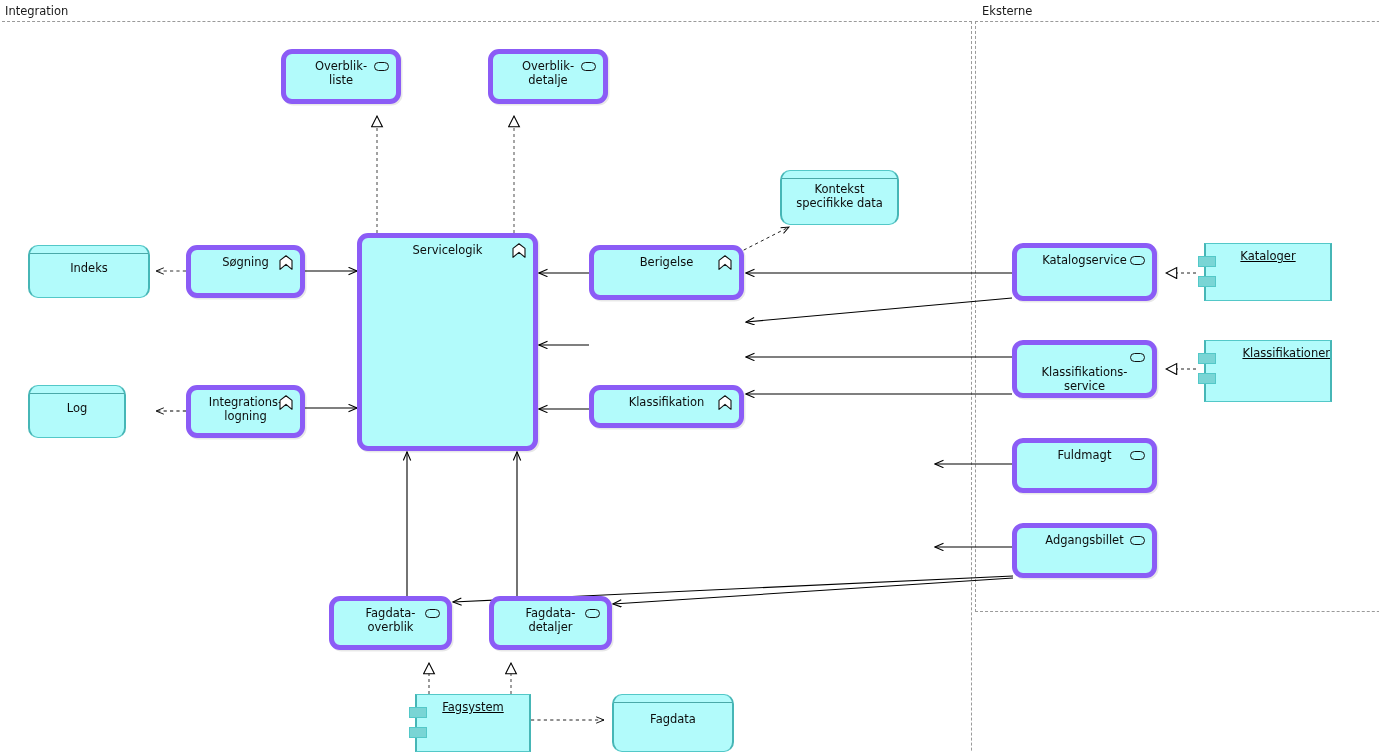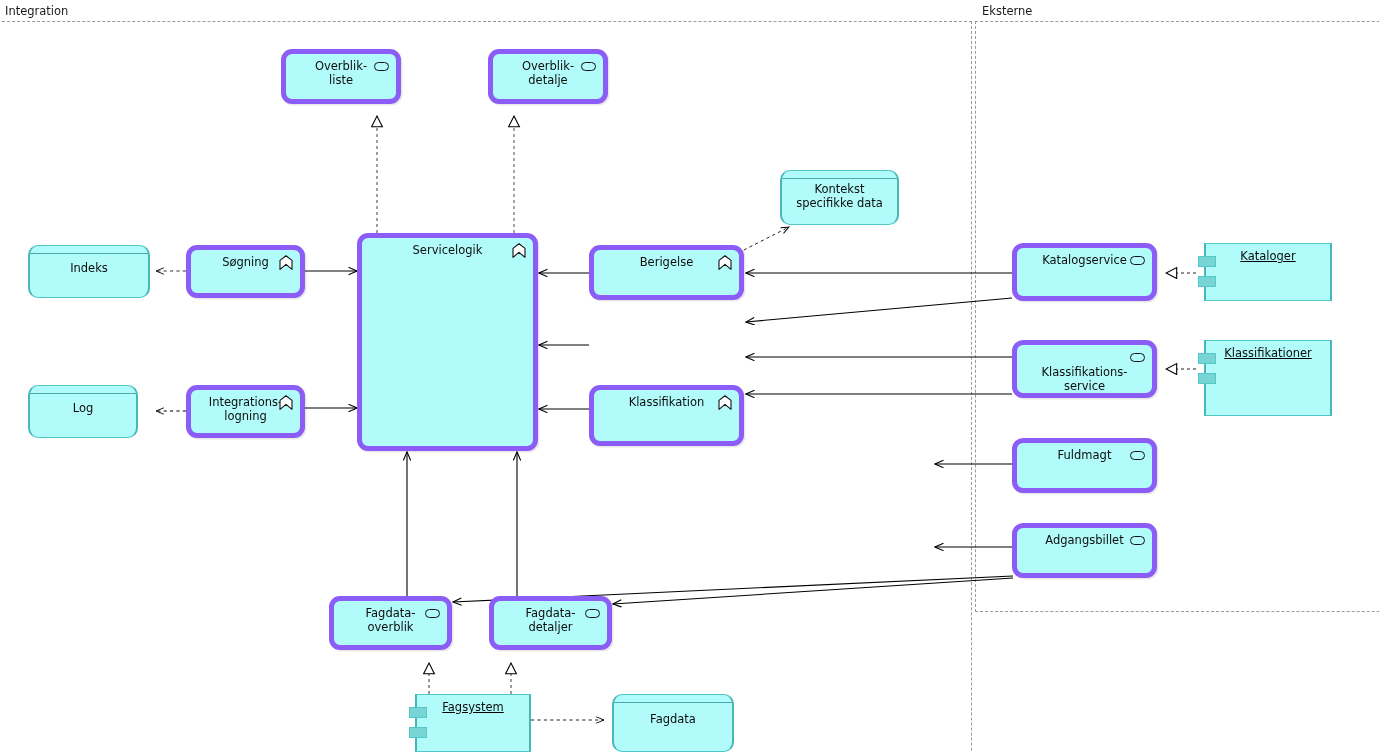--- a/index.html
+++ b/index.html
@@ -229,42 +229,42 @@
     </svg>
   </div>
 
   <div class="node rounded" style="left:357px; top:233px; width:181px; height:218px;">
     <span class="label">Servicelogik</span>
     <svg class="icon-function" viewBox="0 0 14 15">
       <path d="M1,14.3 L1,5.4 L7,0.8 L13,5.4 L13,14.3 L7,9.3 Z" fill="#ffffff" stroke="#111" stroke-width="1.1" stroke-linejoin="round"></path>
     </svg>
   </div>
 
-  <div class="node dataobj" style="left:28px; top:385px; width:110px; height:53px;">
+  <div class="node dataobj" style="left:28px; top:385px; width:98px; height:53px;">
     <span class="topband"></span>
     <span class="label" style="padding-top:16px;">Log</span>
   </div>
 
   <div class="node rounded" style="left:186px; top:385px; width:119px; height:53px;">
     <span class="label">Integrations-
 logning</span>
     <svg class="icon-function" viewBox="0 0 14 15">
       <path d="M1,14.3 L1,5.4 L7,0.8 L13,5.4 L13,14.3 L7,9.3 Z" fill="#ffffff" stroke="#111" stroke-width="1.1" stroke-linejoin="round"></path>
     </svg>
   </div>
 
   <div class="node rounded" style="left:589px; top:245px; width:155px; height:55px;">
     <span class="label">Berigelse</span>
     <svg class="icon-function" viewBox="0 0 14 15">
       <path d="M1,14.3 L1,5.4 L7,0.8 L13,5.4 L13,14.3 L7,9.3 Z" fill="#ffffff" stroke="#111" stroke-width="1.1" stroke-linejoin="round"></path>
     </svg>
   </div>
 
 
-  <div class="node rounded" style="left:589px; top:385px; width:155px; height:61px;">
+  <div class="node rounded" style="left:589px; top:385px; width:155px; height:43px;">
     <span class="label">Klassifikation</span>
     <svg class="icon-function" viewBox="0 0 14 15">
       <path d="M1,14.3 L1,5.4 L7,0.8 L13,5.4 L13,14.3 L7,9.3 Z" fill="#ffffff" stroke="#111" stroke-width="1.1" stroke-linejoin="round"></path>
     </svg>
   </div>
 
   <div class="node dataobj" style="left:780px; top:170px; width:119px; height:55px;">
     <span class="topband"></span>
     <span class="label">Kontekst
 specifikke data</span>
@@ -282,21 +282,21 @@
         <i class="t2"></i>
     </span>
   </div>
 
   <div class="node rounded" style="left:1012px; top:340px; width:145px; height:58px;align-items:flex-end;">
     <span class="label">Klassifikations-
 service</span>
     <span class="icon-interface"></span>
   </div>
 
-  <div class="node square" style="left:1204px; top:340px; width:128px; height:76px;">
+  <div class="node square" style="left:1204px; top:340px; width:128px; height:62px;justify-content:flex-end;">
     <span class="label">Klassifikationer</span>
     <span class="icon-component">
       <i class="t1"></i>
         <i class="t2"></i>
     </span>
   </div>
 
   <div class="node rounded" style="left:1012px; top:438px; width:145px; height:55px;">
     <span class="label">Fuldmagt</span>
     <span class="icon-interface"></span>

